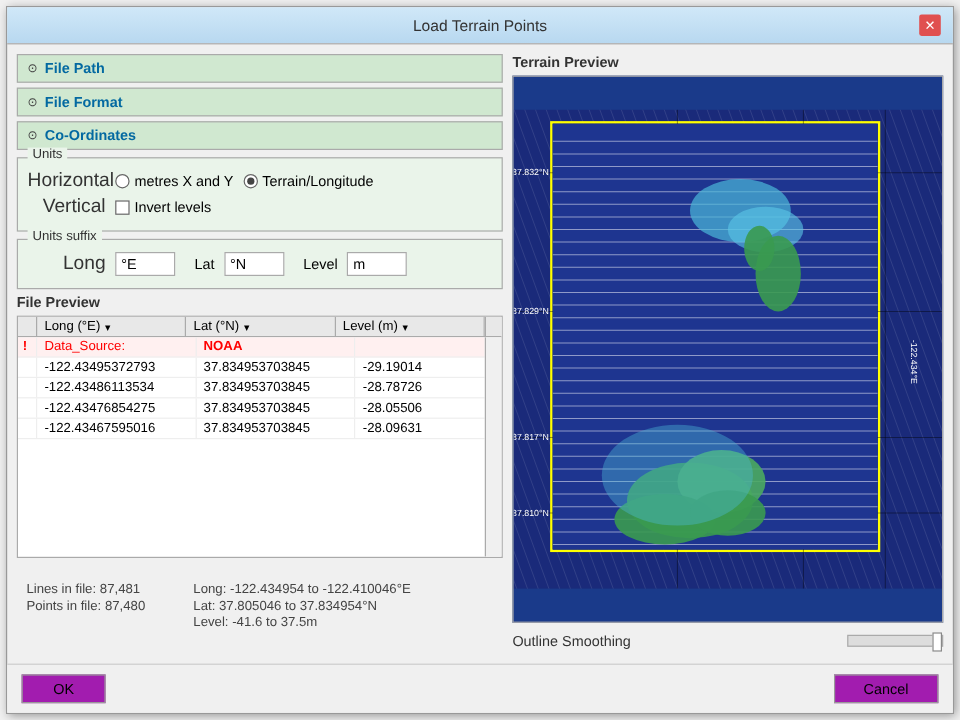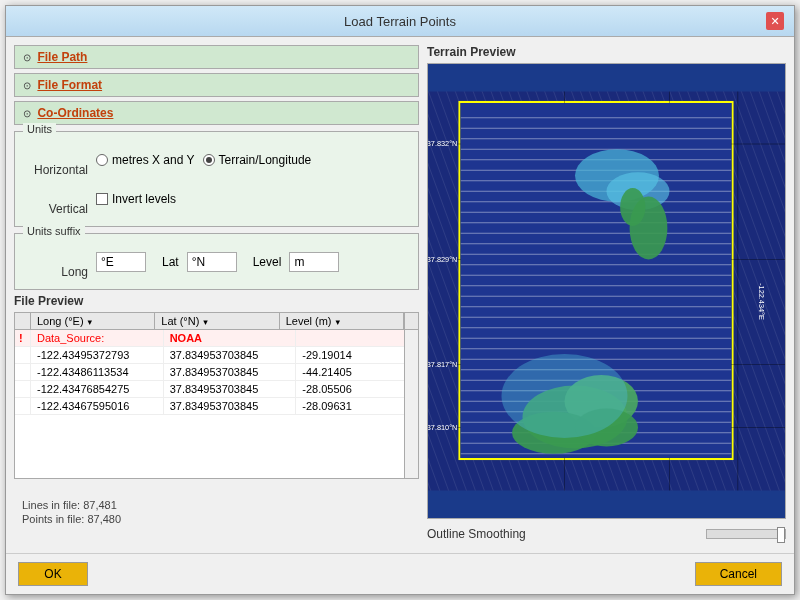--- a/index.html
+++ b/index.html
@@ -77,23 +77,22 @@
       gap: 6px;
       cursor: pointer;
       font-weight: normal;
     }
     .section-header .arrow {
       font-size: 10px;
       color: #444;
     }
     .section-header .label {
       font-size: 12px;
-      color: #c2410c;
+      color: #0369a1;
       font-weight: bold;
-      text-decoration: underline;
     }
     .group-box {
       border: 1px solid #aaa;
       background: #eaf4ea;
       padding: 6px 8px;
       position: relative;
       margin-top: 2px;
     }
     .group-title {
       position: absolute;
@@ -106,23 +105,22 @@
     }
     .row {
       display: flex;
       align-items: center;
       gap: 8px;
       margin: 4px 0;
     }
     .row-label {
       width: 65px;
       text-align: right;
-      font-size: 12px;
+      font-size: 16px;
       color: #333;
-      margin-top: 21px;
     }
     .radio-option {
       display: flex;
       align-items: center;
       gap: 4px;
       cursor: pointer;
     }
     .radio-circle {
       width: 12px;
       height: 12px;
@@ -282,21 +280,21 @@
     .footer {
       display: flex;
       justify-content: space-between;
       padding: 8px 12px;
       border-top: 1px solid #ccc;
       background: #f0f0f0;
     }
     .footer-btn {
       padding: 4px 24px;
       font-size: 12px;
-      background: #eab308;
+      background: #a21caf;
       border: 1px solid #999;
       cursor: pointer;
       min-width: 70px;
     }
 
     
     .terrain-svg {
       width: 100%;
       height: 100%;
     }
@@ -399,21 +397,21 @@
               <div class="table-row">
                 <div class="td icon-cell" style="flex:0 0 16px;border-right:1px solid #eee;"></div>
                 <div class="td">-122.43495372793</div>
                 <div class="td">37.834953703845</div>
                 <div class="td">-29.19014</div>
               </div>
               <div class="table-row">
                 <div class="td icon-cell" style="flex:0 0 16px;border-right:1px solid #eee;"></div>
                 <div class="td">-122.43486113534</div>
                 <div class="td">37.834953703845</div>
-                <div class="td">-44.21405</div>
+                <div class="td">-28.78726</div>
               </div>
               <div class="table-row">
                 <div class="td icon-cell" style="flex:0 0 16px;border-right:1px solid #eee;"></div>
                 <div class="td">-122.43476854275</div>
                 <div class="td">37.834953703845</div>
                 <div class="td">-28.05506</div>
               </div>
               <div class="table-row">
                 <div class="td icon-cell" style="flex:0 0 16px;border-right:1px solid #eee;"></div>
                 <div class="td">-122.43467595016</div>
@@ -427,20 +425,34 @@
 
         <div class="stats-bar">
           <div class="stats-col">
             <span>
               <span>Lines in file:</span>
               <span>87,481</span>
             </span>
             <span>
               <span>Points in file:</span>
               <span>87,480</span>
+            </span>
+          </div>
+          <div class="stats-col">
+            <span>
+              <span>Long:</span>
+              <span>-122.434954 to -122.410046°E</span>
+            </span>
+            <span>
+              <span>Lat:</span>
+              <span>37.805046 to 37.834954°N</span>
+            </span>
+            <span>
+              <span>Level:</span>
+              <span>-41.6 to 37.5m</span>
             </span>
           </div>
         </div>
       </div>
     </div>
 
     <div class="right-panel">
       <div class="terrain-title">Terrain Preview</div>
       <div class="terrain-map">
         <svg class="terrain-svg" viewBox="0 0 340 380" xmlns="http://www.w3.org/2000/svg">

